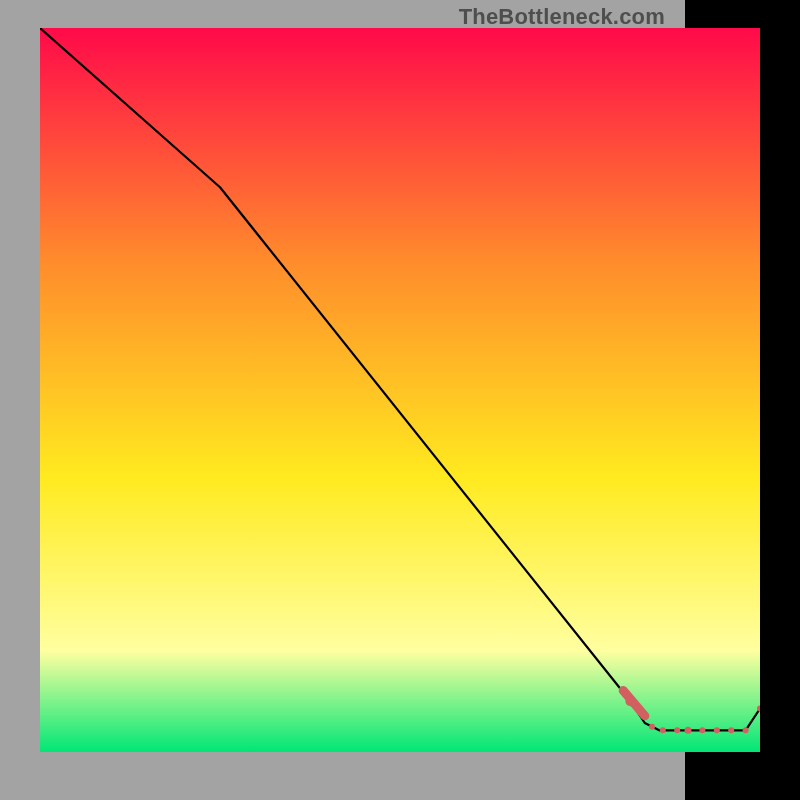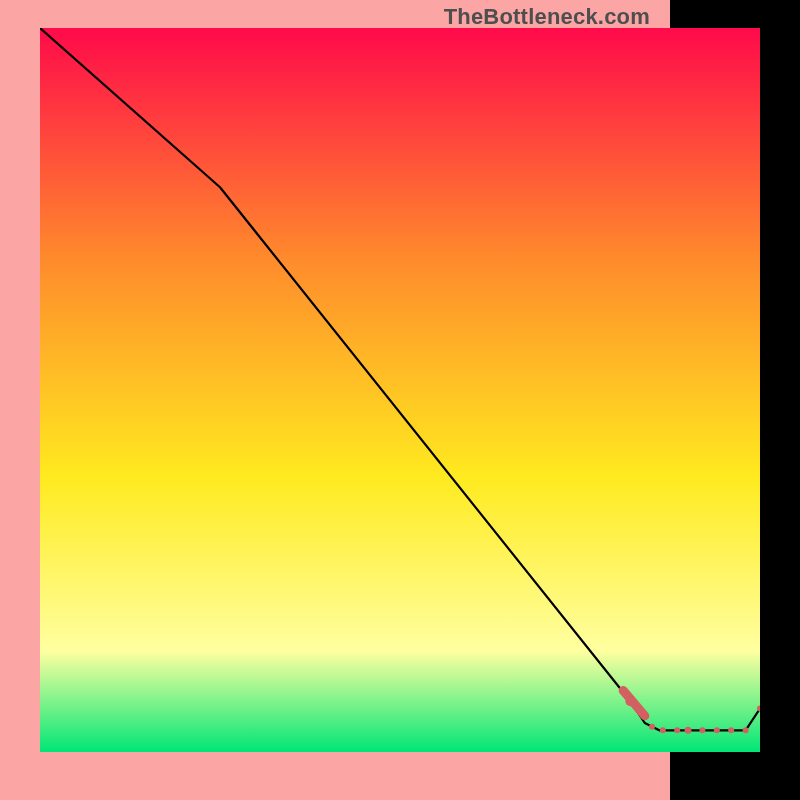--- a/index.html
+++ b/index.html
@@ -8,21 +8,22 @@
     width: 800px;
     height: 800px;
     background: #000;
     overflow: hidden;
     font-family: Arial, Helvetica, sans-serif;
   }
   .frame {
     position: relative;
     width: 670px;
     height: 800px;
-    background: #fca5a5;
+    background: #a3a3a3;
+    padding-left: 15px;
   }
   .watermark {
     position: absolute;
     top: 4px;
     right: 20px;
     font-size: 22px;
     font-weight: 600;
     color: #4e4e4e;
     letter-spacing: 0.2px;
     z-index: 50;

